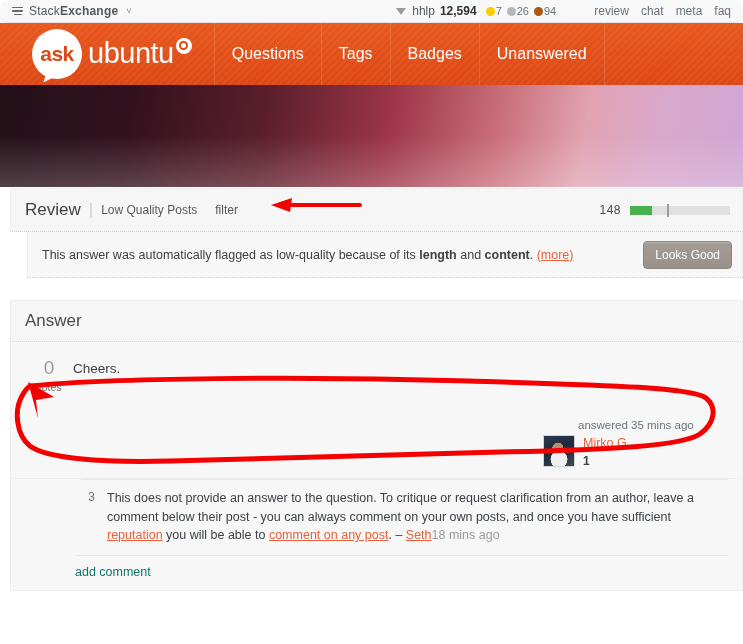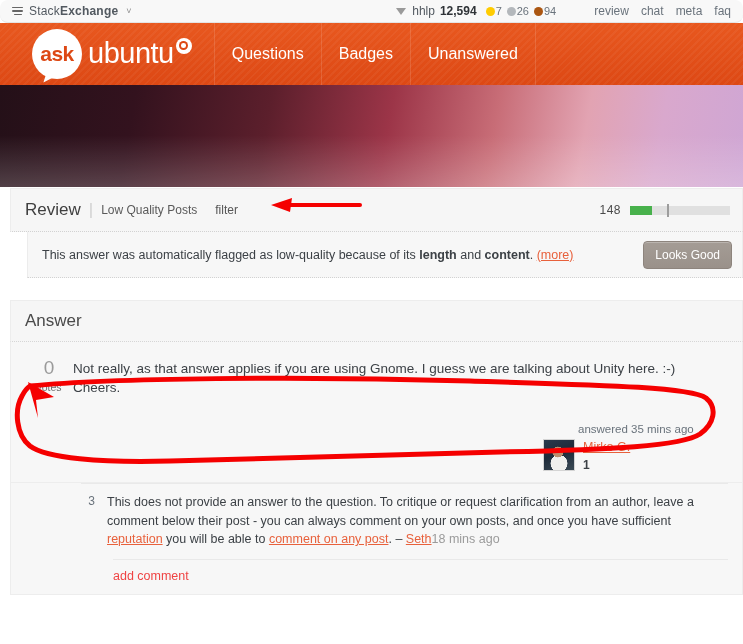--- a/index.html
+++ b/index.html
@@ -271,23 +271,23 @@
     margin-left: 56px;
   }
   .c-score { width: 14px; text-align:right; font-size:12px; color:#6a737c; flex-shrink:0; padding-top:1px;}
   .c-body { font-size:12.5px; line-height: 18.5px; color:#3c4146; }
   .c-link { color:#e8613c; }
   .c-dash { color:#3c4146; }
   .c-author { color:#e8613c; }
   .c-time { color:#9b9b9b; }
   .add-comment {
     border-top: 1px solid #e9e9e9;
-    margin-left: 88px;
+    margin-left: 50px;
     padding: 9px 0 11px 0;
-    font-size:12.5px; color:#ef4444; cursor:pointer;
+    font-size:12.5px; color:#0f766e; cursor:pointer;
   }
 
   
   #annot { position:absolute; left:0; top:0; width:743px; height:644px; pointer-events:none; }
 </style>
 </head>
 <body>
 
 <div id="se-bar">
   <div class="se-left">
@@ -326,20 +326,21 @@
 
 <div id="ub-nav">
   <div id="logo">
     <span class="bubble">
         <span>ask</span>
       </span>
     <span class="wordmark"><span>ubuntu</span><span class="ub-circle"></span></span>
   </div>
   <div class="nav-tabs">
     <a class="nav-tab" href="#">Questions</a>
+    <a class="nav-tab" href="#">Tags</a>
     <a class="nav-tab" href="#">Badges</a>
     <a class="nav-tab" href="#">Unanswered</a>
   </div>
 </div>
 
 <div id="hero"></div>
 
 <div id="content">
 
   <div id="review-header">
@@ -365,21 +366,20 @@
 
   <div id="answer-header">Answer</div>
 
   <div id="answer-body">
     <div class="ans-row">
       <div class="votebox">
         <div class="vote-num">0</div>
         <div class="vote-lbl">votes</div>
       </div>
       <div class="ans-text">
-        <div>Not really, as that answer applies if you are using Gnome. I guess we are talking about Unity here. :-)</div>
         <div>Cheers.</div>
       </div>
     </div>
 
     <div class="ans-meta">
       <div class="user-card">
         <div class="uc-action">answered 35 mins ago</div>
         <div class="uc-row">
           <div class="uc-avatar"></div>
           <div>

